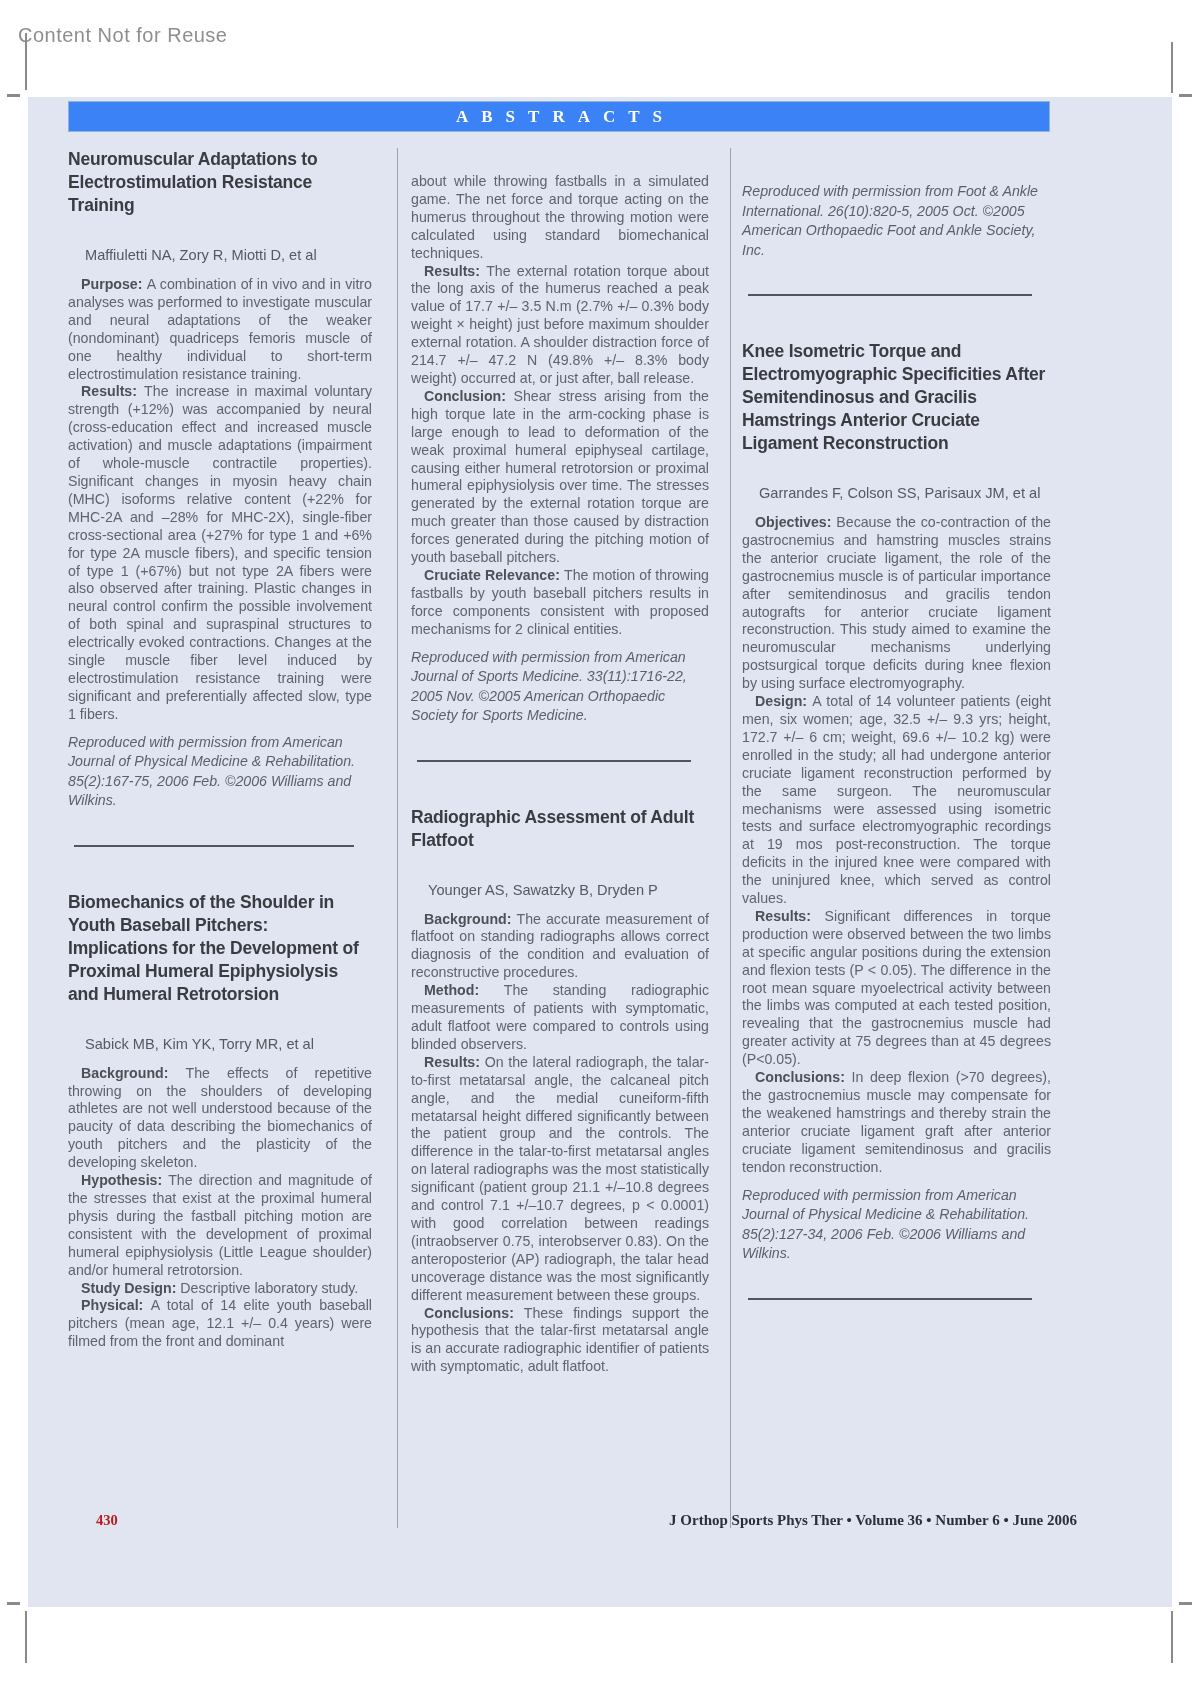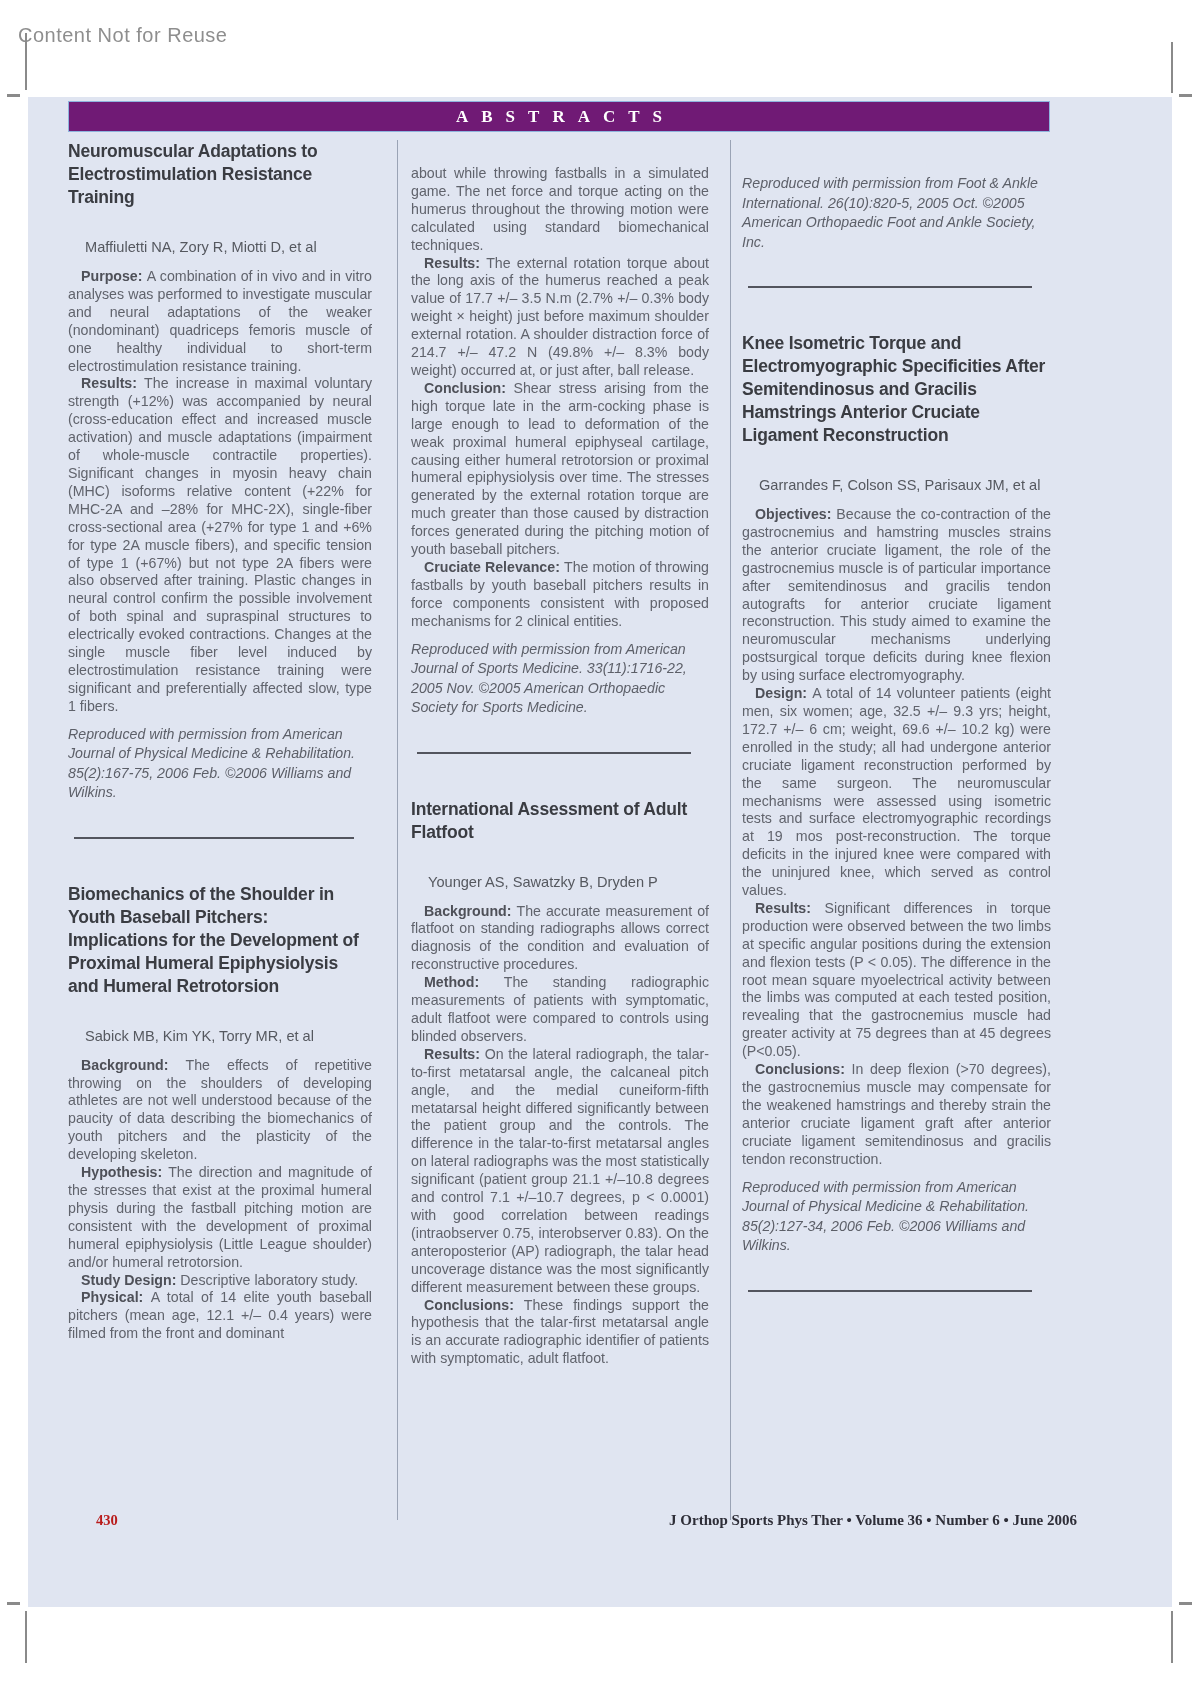--- a/index.html
+++ b/index.html
@@ -11,29 +11,29 @@
     position:absolute;left:18px;top:24px;font-size:20px;color:#8e8e8e;
     letter-spacing:0.5px;
   }
   .crop{position:absolute;background:#8a8a8a;}
   .page{
     position:absolute;left:28px;top:97px;width:1144px;height:1510px;
     background:#e0e5f1;
   }
   .banner{
     position:absolute;left:68px;top:101px;width:982px;height:31px;
-    background:#701a75;border:1px solid #8fb4de;box-sizing:border-box;
+    background:#3b82f6;border:1px solid #8fb4de;box-sizing:border-box;
     display:flex;align-items:center;justify-content:center;
   }
   .banner-text{
     color:#ffffff;font-family:"Liberation Serif",serif;font-weight:bold;
     font-size:17px;letter-spacing:13px;padding-left:13px;
   }
   .columns{
-    position:absolute;left:68px;top:140px;width:1012px;height:1380px;
+    position:absolute;left:68px;top:148px;width:1012px;height:1380px;
     display:flex;align-items:stretch;
   }
   .col{color:#60636c;}
   .col.c1{width:304px;}
   .col.c2{width:298px;padding-top:25px;box-sizing:border-box;}
   .col.c3{width:309px;padding-top:25px;box-sizing:border-box;}
   .vrule{width:1px;background:#9aa3b5;}
   .vrule.r1{margin-left:25px;margin-right:13px;}
   .vrule.r2{margin-left:21px;margin-right:11px;}
   .col p.para{
@@ -106,21 +106,21 @@
       <p class="para"><b>Physical: </b>A total of 14 elite youth baseball pitchers (mean age, 12.1 +/– 0.4 years) were filmed from the front and dominant</p>
     </div>
   <div class="vrule r1"></div>
   <div class="col c2">
       <p class="para cont">about while throwing fastballs in a simulated game. The net force and torque acting on the humerus throughout the throwing motion were calculated using standard biomechanical techniques.</p>
       <p class="para"><b>Results: </b>The external rotation torque about the long axis of the humerus reached a peak value of 17.7 +/– 3.5 N.m (2.7% +/– 0.3% body weight × height) just before maximum shoulder external rotation. A shoulder distraction force of 214.7 +/– 47.2 N (49.8% +/– 8.3% body weight) occurred at, or just after, ball release.</p>
       <p class="para"><b>Conclusion: </b>Shear stress arising from the high torque late in the arm-cocking phase is large enough to lead to deformation of the weak proximal humeral epiphyseal cartilage, causing either humeral retrotorsion or proximal humeral epiphysiolysis over time. The stresses generated by the external rotation torque are much greater than those caused by distraction forces generated during the pitching motion of youth baseball pitchers.</p>
       <p class="para"><b>Cruciate Relevance: </b>The motion of throwing fastballs by youth baseball pitchers results in force components consistent with proposed mechanisms for 2 clinical entities.</p>
       <div class="citation">Reproduced with permission from American Journal of Sports Medicine. 33(11):1716-22, 2005 Nov. ©2005 American Orthopaedic Society for Sports Medicine.</div>
       <div class="divider"></div>
-      <h2 class="title">International Assessment of Adult Flatfoot</h2>
+      <h2 class="title">Radiographic Assessment of Adult Flatfoot</h2>
       <div class="authors">Younger AS, Sawatzky B, Dryden P</div>
       <p class="para"><b>Background: </b>The accurate measurement of flatfoot on standing radiographs allows correct diagnosis of the condition and evaluation of reconstructive procedures.</p>
       <p class="para"><b>Method: </b>The standing radiographic measurements of patients with symptomatic, adult flatfoot were compared to controls using blinded observers.</p>
       <p class="para"><b>Results: </b>On the lateral radiograph, the talar-to-first metatarsal angle, the calcaneal pitch angle, and the medial cuneiform-fifth metatarsal height differed significantly between the patient group and the controls. The difference in the talar-to-first metatarsal angles on lateral radiographs was the most statistically significant (patient group 21.1 +/–10.8 degrees and control 7.1 +/–10.7 degrees, p &lt; 0.0001) with good correlation between readings (intraobserver 0.75, interobserver 0.83). On the anteroposterior (AP) radiograph, the talar head uncoverage distance was the most significantly different measurement between these groups.</p>
       <p class="para"><b>Conclusions: </b>These findings support the hypothesis that the talar-first metatarsal angle is an accurate radiographic identifier of patients with symptomatic, adult flatfoot.</p>
     </div>
   <div class="vrule r2"></div>
   <div class="col c3">
       <div class="citation">Reproduced with permission from Foot &amp; Ankle International. 26(10):820-5, 2005 Oct. ©2005 American Orthopaedic Foot and Ankle Society, Inc.</div>
       <div class="divider"></div>

